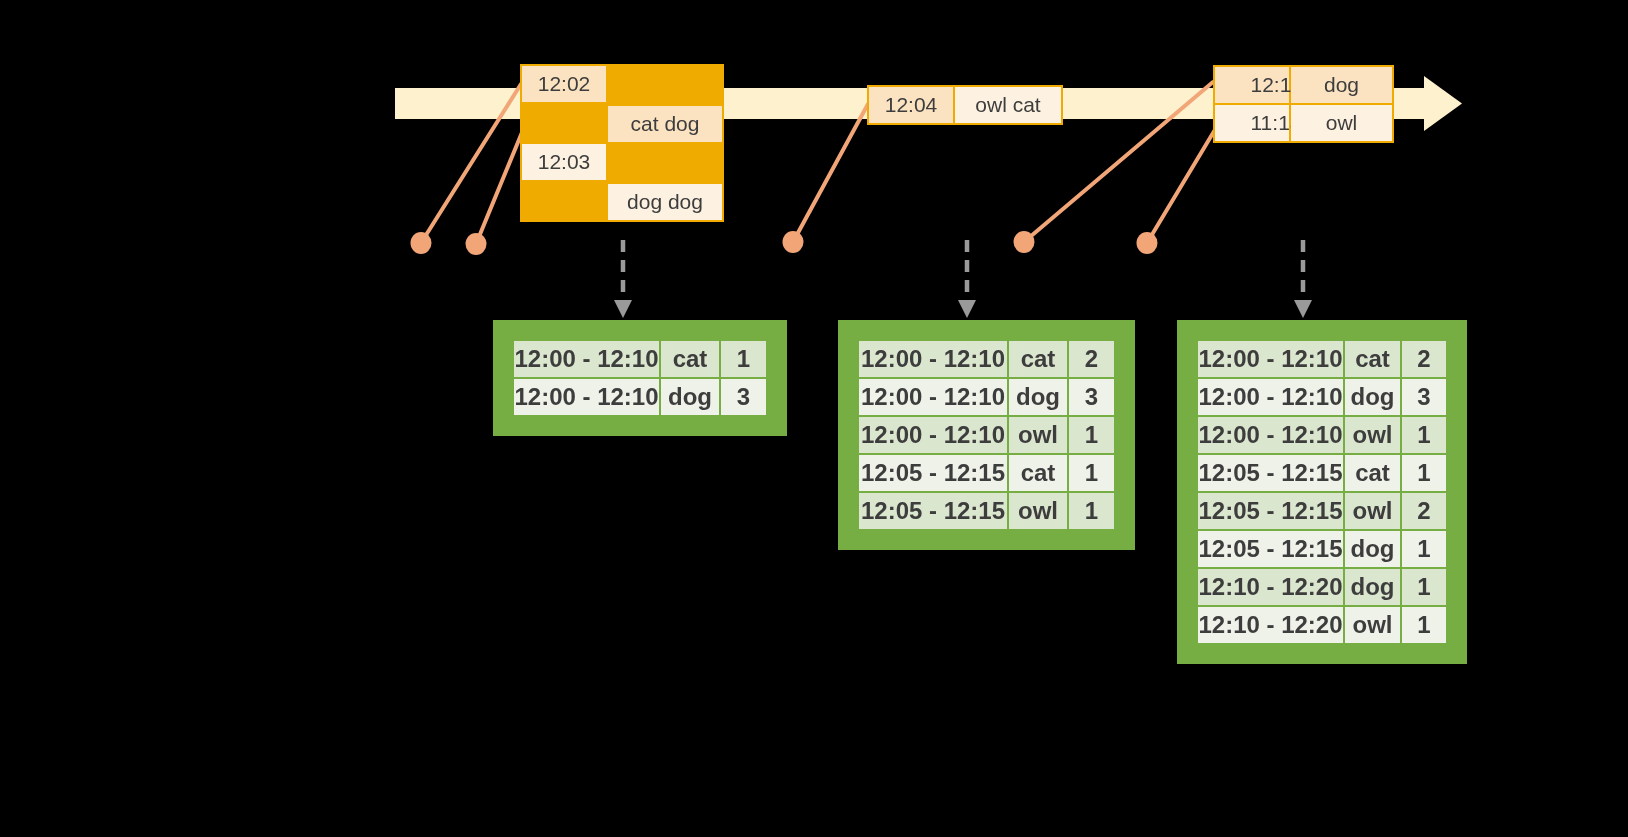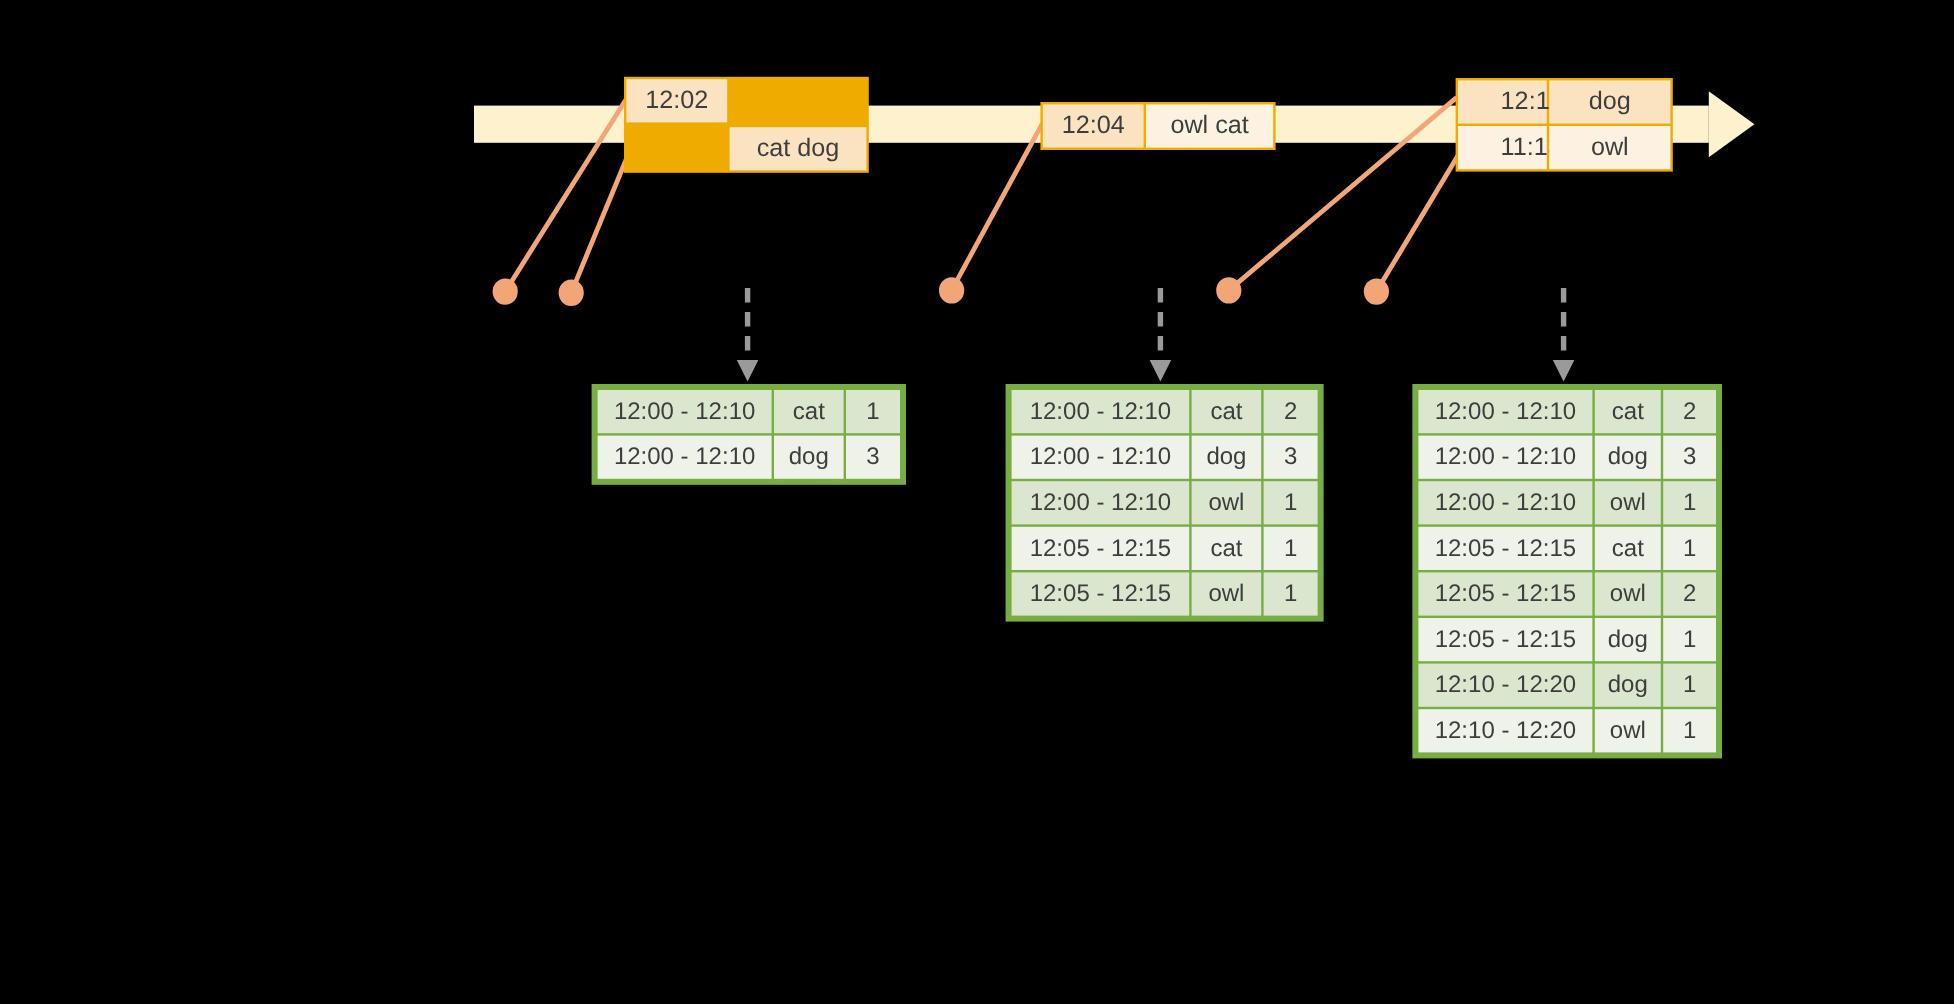--- a/index.html
+++ b/index.html
@@ -15,21 +15,21 @@
   svg.layer { position: absolute; left: 0; top: 0; }
 
   .band { fill: var(--c-band, #fdf2cd); }
   .connector { stroke: var(--c-marker, #f2a678); stroke-width: 4; fill: none; stroke-linecap: round; }
   .dot { fill: var(--c-marker, #f2a678); }
   .dash { stroke: var(--c-arrow, #9a9a9a); stroke-width: 4.5; stroke-dasharray: 12 8; fill: none; }
   .dash-head { fill: var(--c-arrow, #9a9a9a); }
 
   .event-box, .result-table { position: absolute; display: flex; flex-direction: column; gap: 2px; }
   .event-box { background: var(--c-event-border, #f0ab00); padding: 2px; font-size: 21px; }
-  .result-table { background: var(--c-result-border, #76ae43); padding: 5px; font-size: 20px; }
+  .result-table { background: var(--c-result-border, #76ae43); padding: 21px; font-size: 24px; font-weight: bold; }
   .trow { display: flex; gap: 2px; }
   .tcell { height: 36px; display: flex; align-items: center; justify-content: center; white-space: nowrap; }
 
   .event-box .trow.odd  .tcell { background: var(--c-event-row-odd, #fbe3c2); }
   .event-box .trow.even .tcell { background: var(--c-event-row-even, #fdf2e1); }
   .result-table .trow.odd  .tcell { background: var(--c-result-row-odd, #dbe6ce); }
   .result-table .trow.even .tcell { background: var(--c-result-row-even, #eef2e9); }
 
   #ebox1 { left: 520px;  top: 64px; }
   #ebox1 .c0 { width: 84px; }  #ebox1 .c1 { width: 114px; margin-top: 40px; }
@@ -80,20 +80,24 @@
       <line class="dash" x1="1303" y1="240" x2="1303" y2="300"></line>
       <polygon class="dash-head" points="1294,300 1312,300 1303,318"></polygon>
     </g>
   </svg>
 
   <div class="event-box" id="ebox1">
       <div class="trow odd">
         <div class="tcell c0">12:02</div>
         <div class="tcell c1">cat dog</div>
       </div>
+      <div class="trow even">
+        <div class="tcell c0">12:03</div>
+        <div class="tcell c1">dog dog</div>
+      </div>
     </div>
 
   <div class="event-box" id="ebox2">
       <div class="trow odd">
         <div class="tcell c0">12:04</div>
         <div class="tcell c1">owl cat</div>
       </div>
     </div>
 
   <div class="event-box" id="ebox3">

